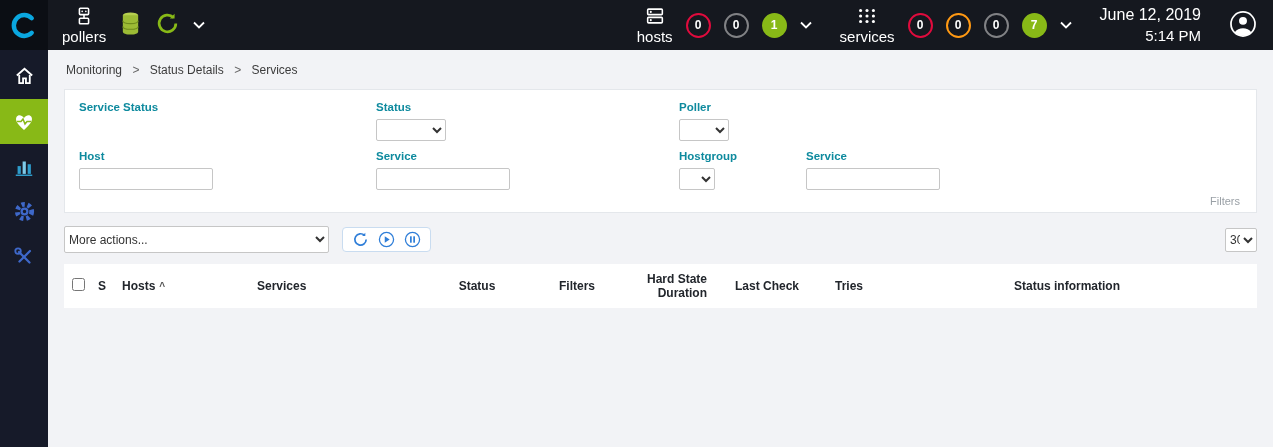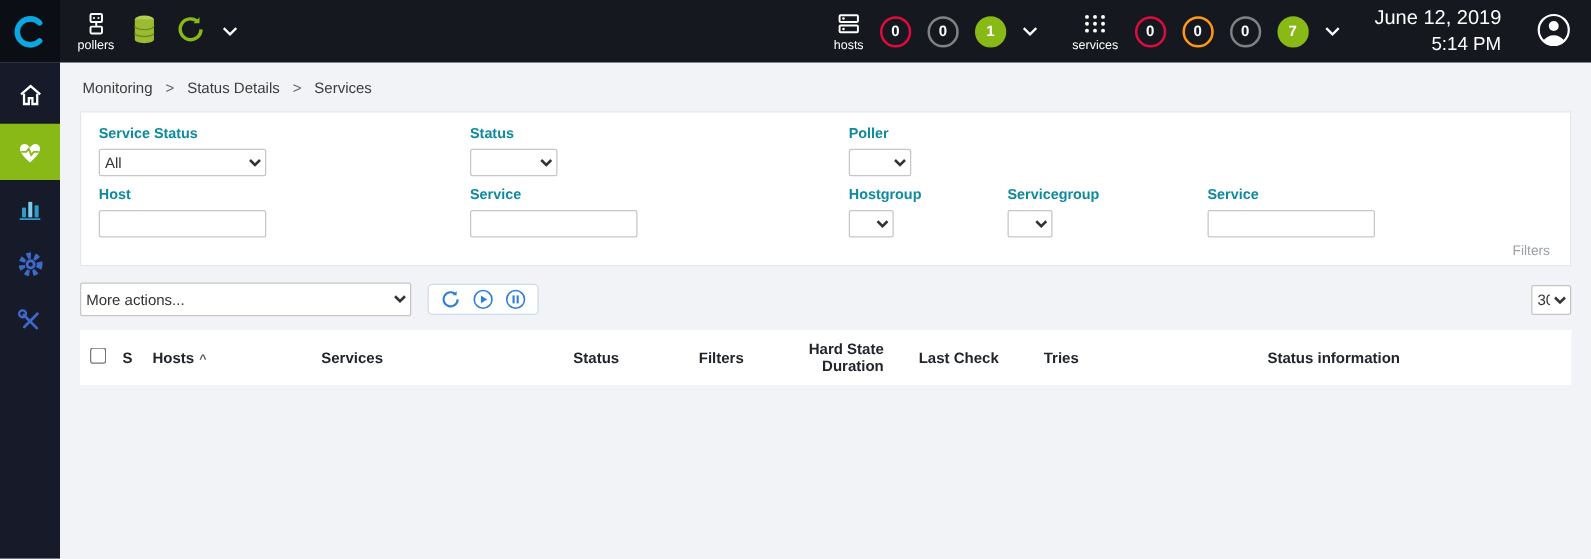--- a/index.html
+++ b/index.html
@@ -4,21 +4,21 @@
 <style>
   *{box-sizing:border-box;margin:0;padding:0}
   html,body{width:1273px;height:447px;overflow:hidden;background:#f2f3f6;
     font-family:"Liberation Sans",sans-serif;font-size:12px;color:#333}
 
   
   .topbar{height:50px;background:#15181f;display:flex;align-items:center;color:#fff}
   .logo-box{width:48px;height:50px;display:flex;align-items:center;justify-content:center;background:#0b0e14}
   .tb-left{display:flex;align-items:center;gap:13px;margin-left:14px}
   .icon-stack{display:flex;flex-direction:column;align-items:center;gap:1px}
-  .icon-stack .lbl{font-size:10px;color:#fff}
+  .icon-stack .lbl{font-size:15px;color:#fff}
   .tb-right{margin-left:auto;display:flex;align-items:center;gap:28px;padding-right:16px}
   .status-group{display:flex;align-items:center;gap:13px}
   .counter{width:25px;height:25px;border-radius:50%;border:2px solid #818285;display:flex;
     align-items:center;justify-content:center;font-size:12px;font-weight:bold;color:#fff;cursor:pointer}
   .counter.filled{border:none}
   .chev{display:flex;align-items:center;cursor:pointer}
   .datetime{text-align:right;line-height:1.35}
   .datetime .d{font-size:16px}
   .datetime .t{font-size:15px}
 
@@ -233,46 +233,39 @@
       <span class="sep">&gt;</span>
       <span class="bc">Status Details</span>
       <span class="sep">&gt;</span>
       <span class="bc">Services</span>
     </div>
 
     <section class="filter-panel">
       <div class="fgrid">
         <div class="fitem">
           <span class="flabel">Service Status</span>
-          <select class="sel-md">
-            <option>All</option>
-          </select>
         </div>
         <div class="fitem">
           <span class="flabel">Status</span>
           <select class="sel-sm"><option></option></select>
         </div>
         <div class="fitem" style="grid-column:3 / span 3;">
           <span class="flabel">Poller</span>
           <select class="sel-ps"><option></option></select>
         </div>
         <div class="fitem">
           <span class="flabel">Host</span>
           <input type="text" class="inp-md" value="" style="">
         </div>
         <div class="fitem">
           <span class="flabel">Service</span>
           <input type="text" class="inp-md" value="" style="">
         </div>
         <div class="fitem">
           <span class="flabel">Hostgroup</span>
-          <select class="sel-xs"><option></option></select>
-        </div>
-        <div class="fitem">
-          <span class="flabel">Servicegroup</span>
           <select class="sel-xs"><option></option></select>
         </div>
         <div class="fitem">
           <span class="flabel">Service</span>
           <input type="text" class="inp-md" value="" style="">
         </div>
       </div>
       <div class="filters-caption">Filters</div>
     </section>
 

